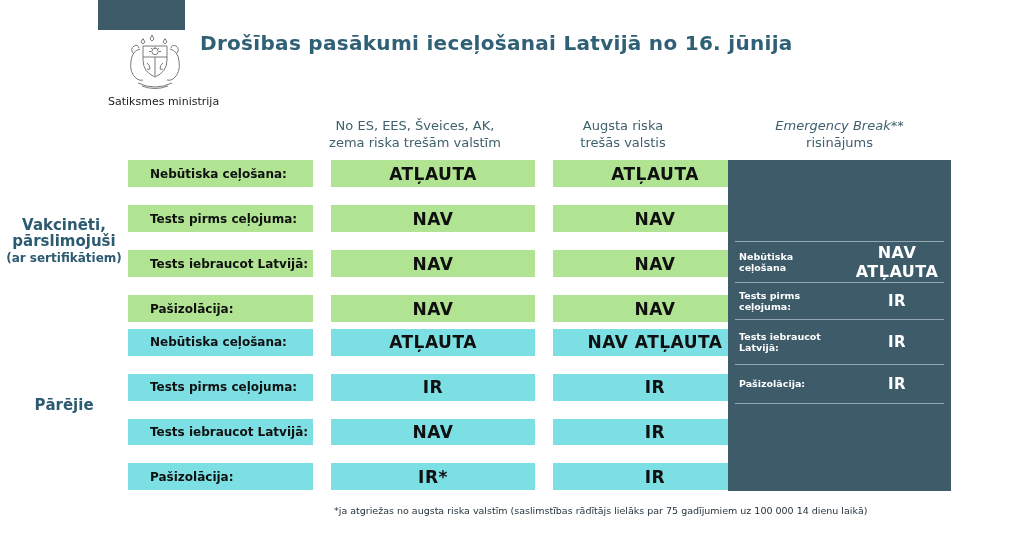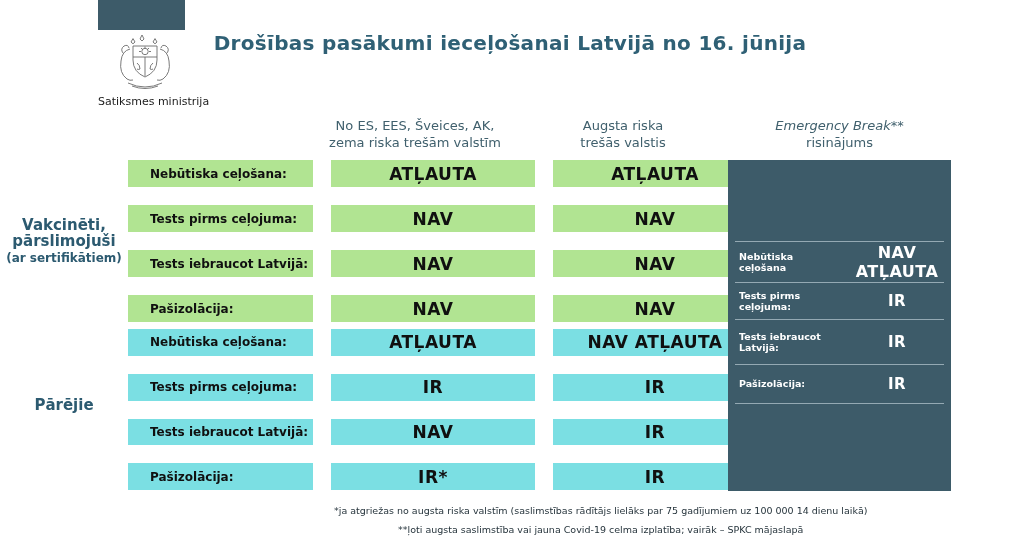--- a/index.html
+++ b/index.html
@@ -3,27 +3,27 @@
 <meta charset="utf-8">
 <style>
   html,body { margin:0; padding:0; background:#e8e8e8; }
   .slide {
     position:relative; width:1024px; height:538px; background:#ffffff;
     font-family:"DejaVu Sans","Liberation Sans",sans-serif; overflow:hidden;
     margin:0 auto;
   }
   
   .top-rect { position:absolute; left:98px; top:0; width:87px; height:30px; background:#3d5b69; }
-  .logo-wrap { position:absolute; left:98px; top:33px; width:94px; text-align:center; }
+  .logo-wrap { position:absolute; left:108px; top:33px; width:94px; text-align:center; }
   .logo-wrap svg { display:block; margin:0 auto; }
   .logo-caption { font-size:11px; color:#1c1c1c; margin-top:2px; white-space:nowrap; }
 
   
   .page-title {
-    position:absolute; left:200px; top:31px; width:620px; text-align:center;
+    position:absolute; left:200px; top:31px; width:620px; text-align:left;
     font-size:20px; font-weight:bold; color:#2f6075; letter-spacing:.3px;
   }
 
   
   .col-header { position:absolute; top:117px; text-align:center; font-size:13px; line-height:17px; color:#40606d; }
   .col-header .l1, .col-header .l2 { display:block; }
   .col-header.h3 .l1 { font-style:italic; }
   .h1 { left:310px; width:210px; }
   .h2 { left:521px; width:204px; }
   .h3 { left:728px; width:223px; }
@@ -178,16 +178,15 @@
     <div class="dp-sep" style="top:204px"></div>
     <div class="dp-row" style="top:204px; height:39px">
       <span class="dp-label">Pašizolācija:</span>
       <span class="dp-value">IR</span>
     </div>
     <div class="dp-sep" style="top:243px"></div>
   </div>
 
   <div class="footnotes">
     <div>*ja atgriežas no augsta riska valstīm  (saslimstības rādītājs lielāks par 75 gadījumiem  uz 100 000 14 dienu laikā)</div>
-    <div>**ļoti augsta saslimstība  vai jauna Covid-19 celma izplatība;  vairāk – SPKC mājaslapā</div>
   </div>
 
 </div>
 
 </body></html>

